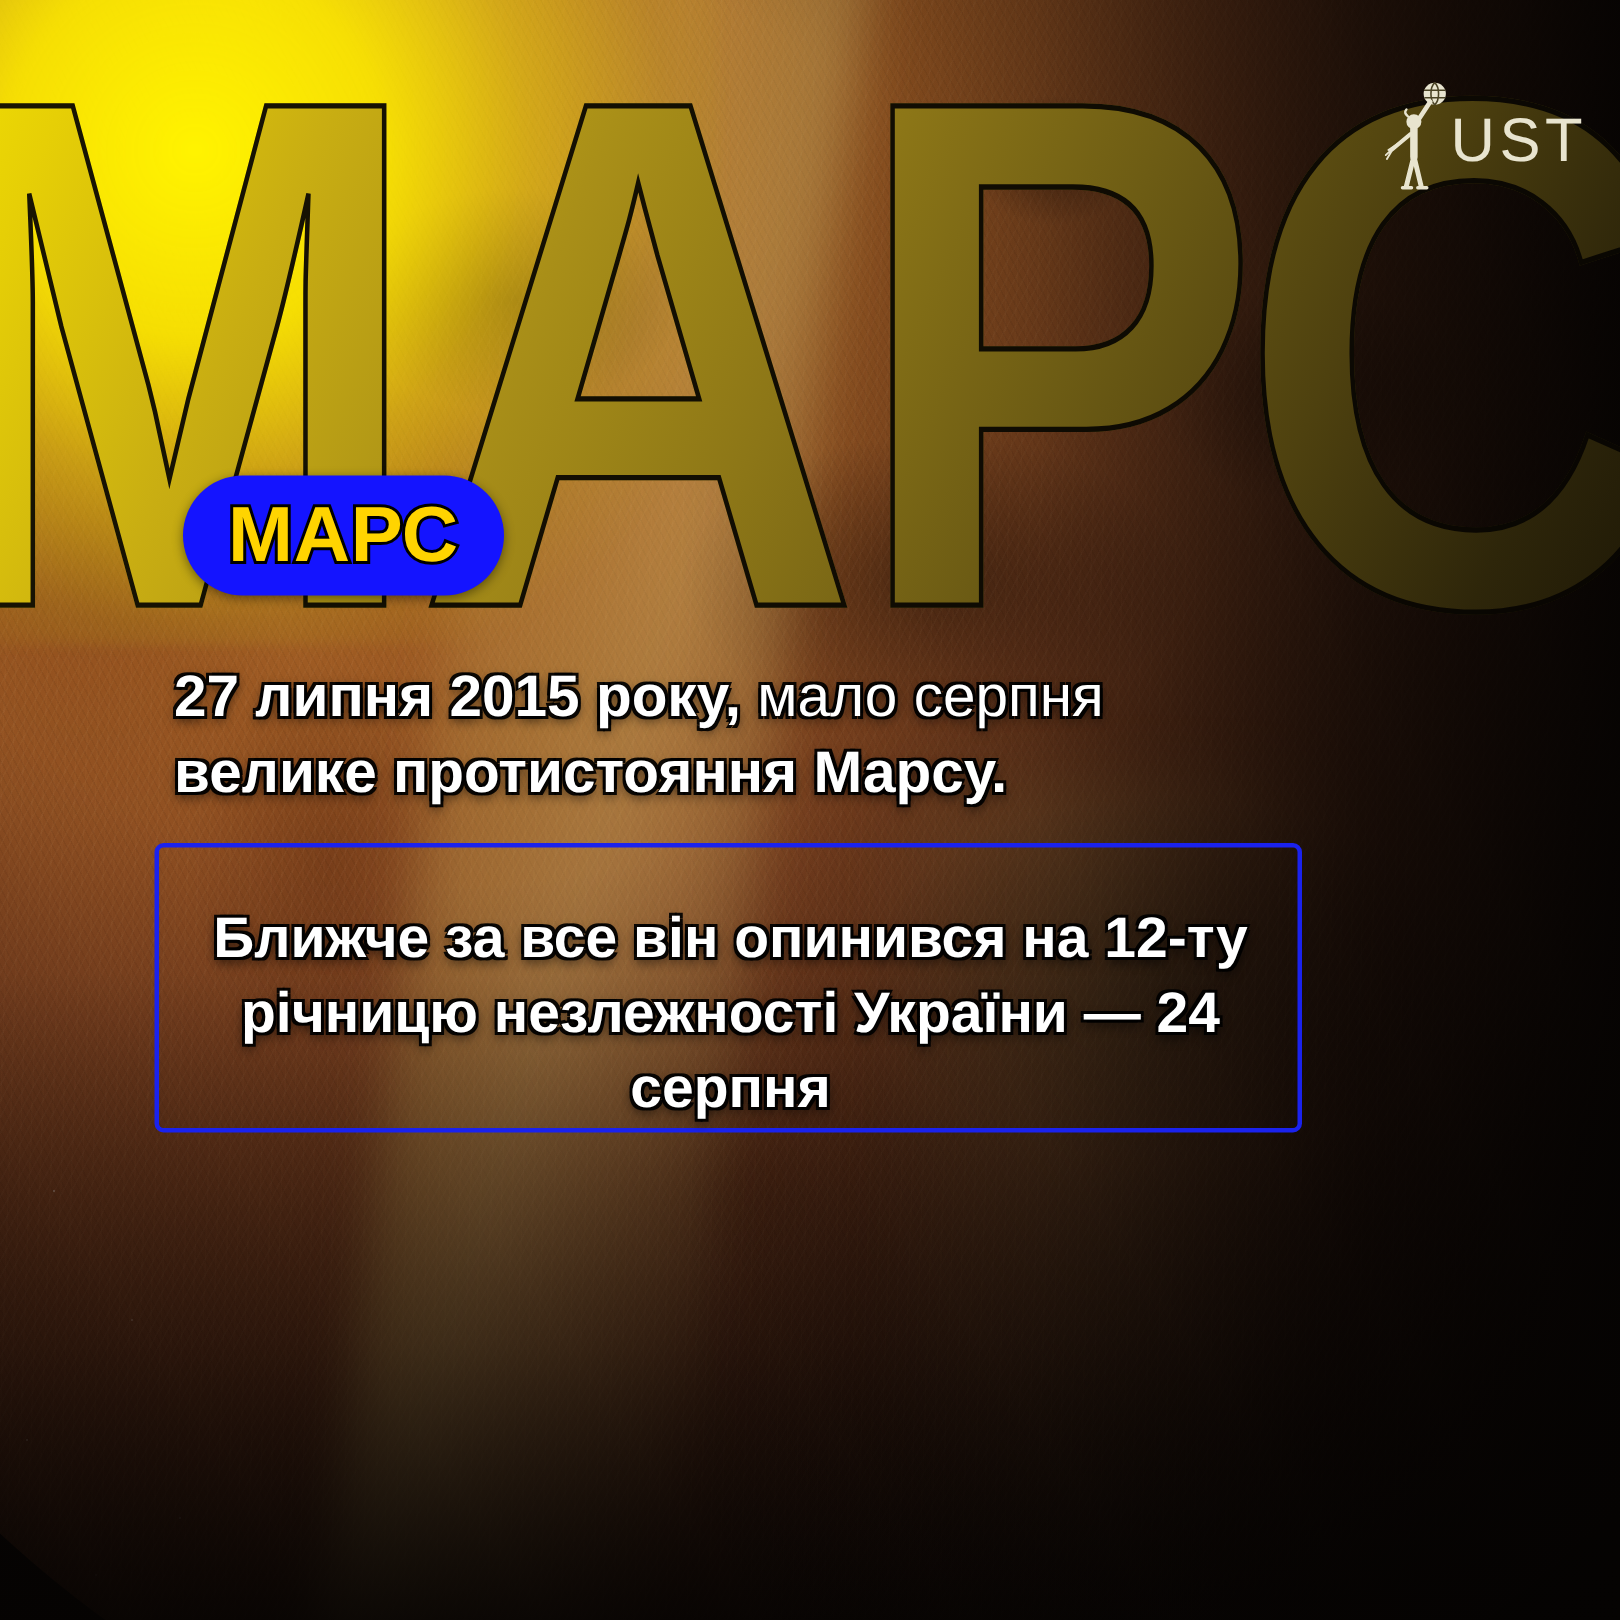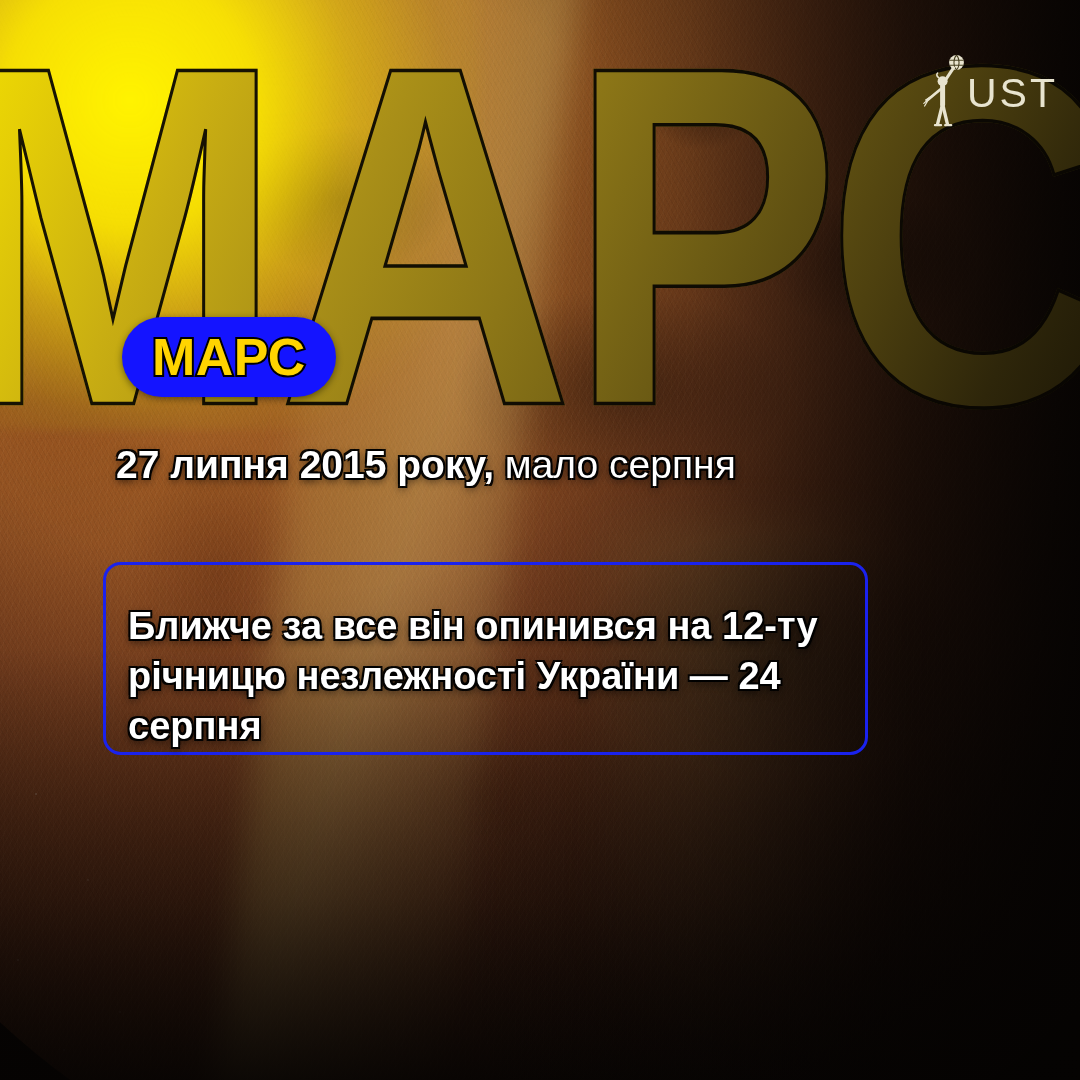--- a/index.html
+++ b/index.html
@@ -225,22 +225,23 @@
 
   
   #callout {
     position: absolute;
     left: 103px;
     top: 562px;
     width: 765px;
     height: 193px;
     box-sizing: border-box;
     border: 3px solid #1a22ee;
-    border-radius: 18px;
+    border-radius: 6px;
     background: transparent;
+    text-align: center;
   }
   #callout-text {
     position: absolute;
     left: 22px;
     top: 36px;
     width: 718px;
     font-family: "Liberation Sans", sans-serif;
     font-weight: 700;
     font-size: 38px;
     line-height: 1.32;
@@ -296,19 +297,20 @@
     <span class="logo-text">UST</span>
   </div>
 
   <div id="badge">
     <span class="badge-label">МАРС</span>
   </div>
 
   <div id="lead">
     <span class="strong">27 липня 2015 року,</span><span class="normal"> мало серпня</span>
     <br>
+    <span class="strong">велике протистояння Марсу.</span>
   </div>
 
   <div id="callout">
     <div id="callout-text">Ближче за все він опинився на 12-ту річницю незлежності України — 24 серпня</div>
   </div>
 
 </div>
 
 </body></html>

